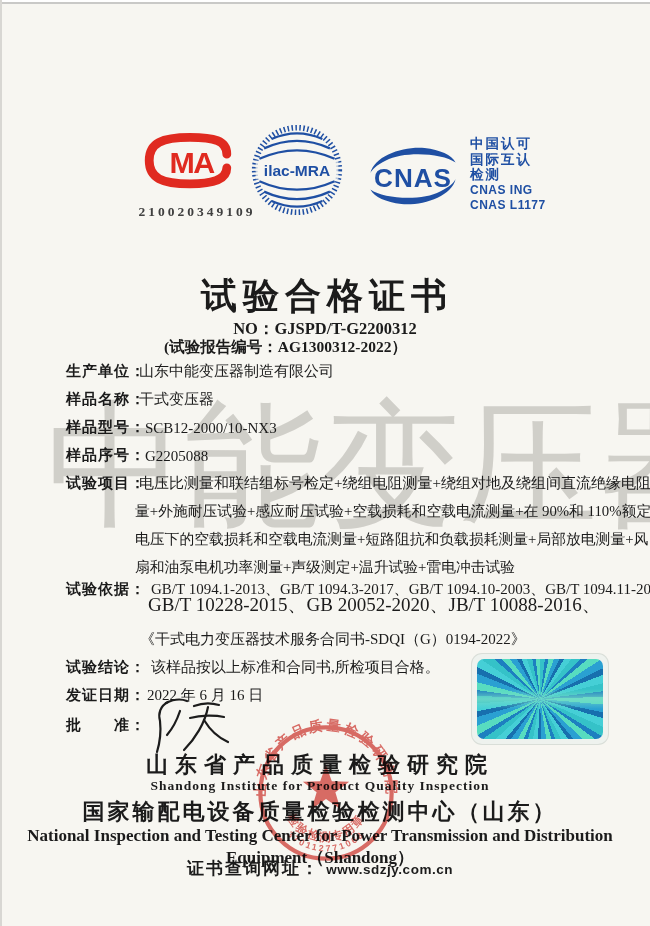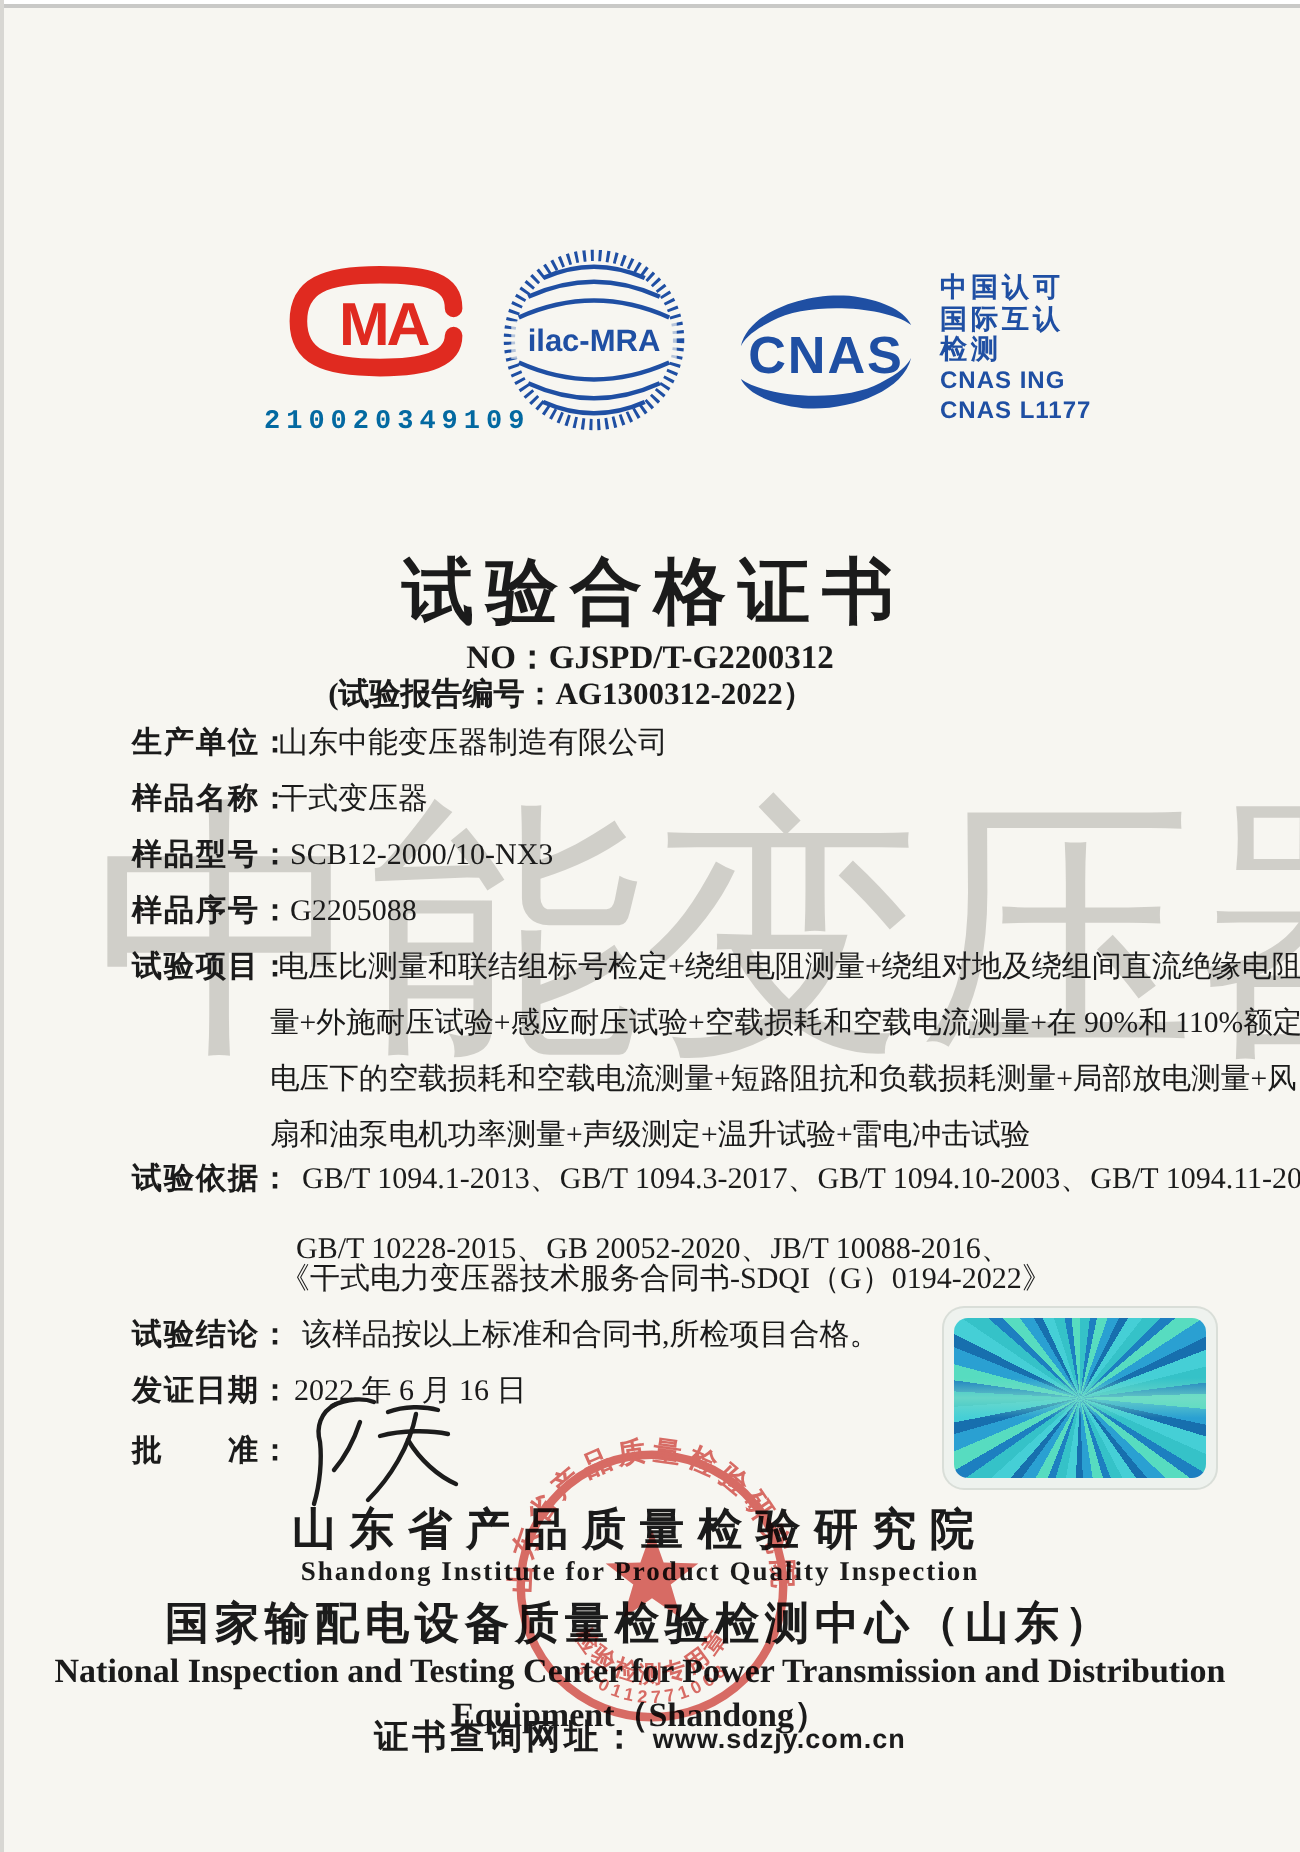--- a/index.html
+++ b/index.html
@@ -12,22 +12,22 @@
   .edge-left{position:absolute;left:0;top:0;width:2px;height:926px;background:#d8d7d3;}
   .watermark{
     position:absolute;left:46px;top:398px;z-index:0;white-space:nowrap;
     font-size:138px;color:#b2b0aa;opacity:.55;letter-spacing:0px;line-height:1;
     font-family:"Liberation Serif","DejaVu Serif",serif;
   }
   .content{position:absolute;inset:0;z-index:2;}
   
   .cma-wrap{position:absolute;left:140px;top:130px;width:100px;text-align:center;}
   .cma-number{position:absolute;left:132px;top:204px;width:130px;text-align:center;
-    color:#0369a1;font-weight:700;font-size:13.5px;letter-spacing:3px;
-    font-family:Liberation Mono, monospace;}
+    color:#404040;font-weight:700;font-size:13.5px;letter-spacing:3px;
+    font-family:Liberation Serif, serif;}
   .ilac-wrap{position:absolute;left:250px;top:123px;}
   .cnas-wrap{position:absolute;left:364px;top:146px;}
   .cnas-text{position:absolute;left:470px;top:136px;line-height:15.5px;
     color:#1f4fa3;font-weight:700;font-family:"Liberation Sans","DejaVu Sans",sans-serif;}
   .cnas-text .cjk{font-size:13.5px;letter-spacing:2px;}
   .cnas-text .lat{font-size:12px;letter-spacing:.5px;}
   
   .doc-title{position:absolute;left:0;top:272px;width:650px;text-align:center;
     font-size:36px;font-weight:700;letter-spacing:6px;padding-left:4px;box-sizing:border-box;}
   .cert-no{position:absolute;left:0;top:318px;width:650px;text-align:center;
@@ -139,21 +139,21 @@
       <span class="val items-line">电压比测量和联结组标号检定+绕组电阻测量+绕组对地及绕组间直流绝缘电阻测</span>
     </div>
     <div class="cont-line" style="top:502px">量+外施耐压试验+感应耐压试验+空载损耗和空载电流测量+在 90%和 110%额定</div>
     <div class="cont-line" style="top:530px">电压下的空载损耗和空载电流测量+短路阻抗和负载损耗测量+局部放电测量+风</div>
     <div class="cont-line" style="top:558px">扇和油泵电机功率测量+声级测定+温升试验+雷电冲击试验</div>
 
     <div class="row" style="top:580px">
       <span class="lbl">试验依据：</span>
       <span class="val" style="padding-left:12px">GB/T 1094.1-2013、GB/T 1094.3-2017、GB/T 1094.10-2003、GB/T 1094.11-2007、</span>
     </div>
-    <div class="cont-line" style="top:615px;left:148px;font-size:15px">GB/T 10228-2015、GB 20052-2020、JB/T 10088-2016、</div>
+    <div class="cont-line" style="top:592px;left:148px;font-size:19px">GB/T 10228-2015、GB 20052-2020、JB/T 10088-2016、</div>
     <div class="cont-line" style="top:630px;left:140px;font-size:15px">《干式电力变压器技术服务合同书-SDQI（G）0194-2022》</div>
 
     <div class="row" style="top:658px">
       <span class="lbl">试验结论：</span>
       <span class="val" style="padding-left:12px">该样品按以上标准和合同书,所检项目合格。</span>
     </div>
     <div class="row" style="top:686px">
       <span class="lbl">发证日期：</span>
       <span class="val" style="padding-left:8px">2022 年 6 月 16 日</span>
     </div>

